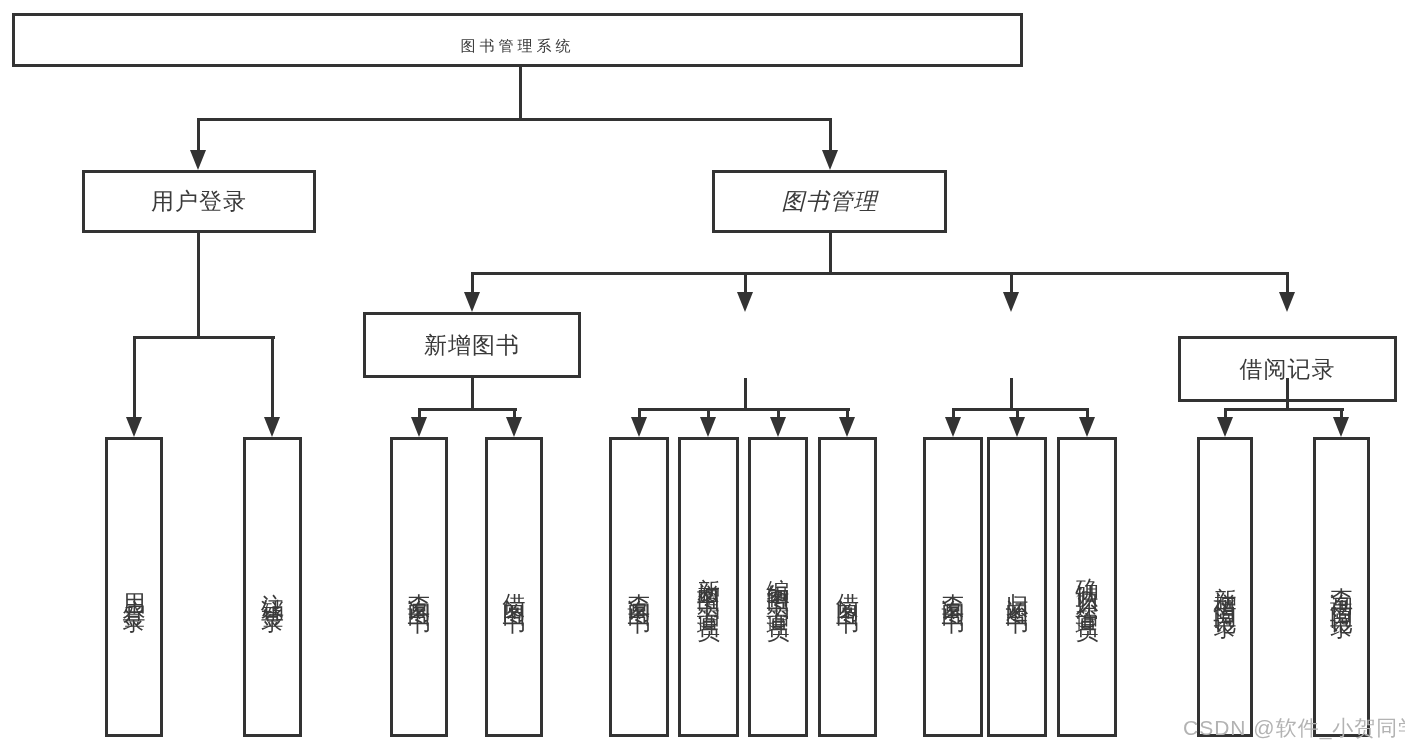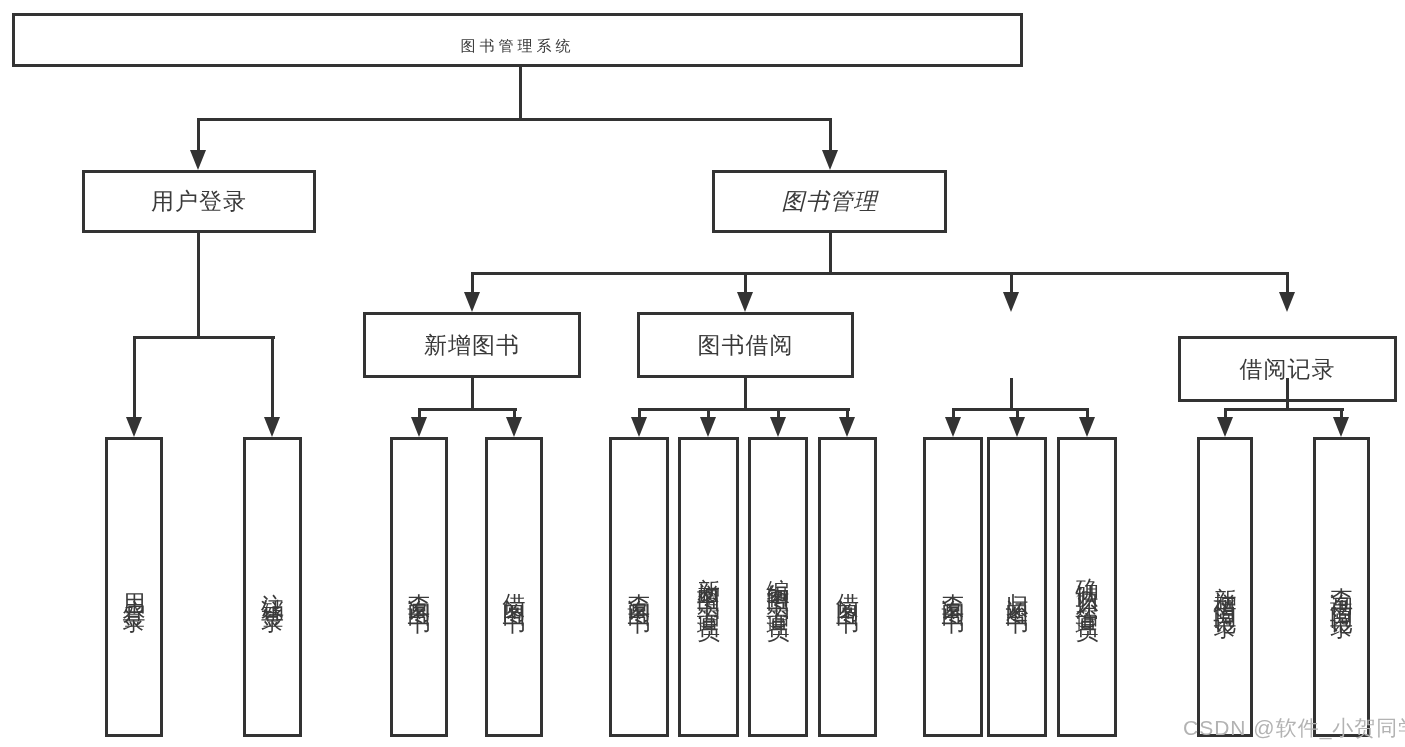--- a/index.html
+++ b/index.html
@@ -63,23 +63,20 @@
   <div class="arr" style="left:464px;top:292px;"></div>
   <div class="vl" style="left:744px;top:272px;height:22px;"></div>
   <div class="arr" style="left:737px;top:292px;"></div>
   <div class="vl" style="left:1010px;top:272px;height:22px;"></div>
   <div class="arr" style="left:1003px;top:292px;"></div>
   <div class="vl" style="left:1286px;top:272px;height:22px;"></div>
   <div class="arr" style="left:1279px;top:292px;"></div>
 
   <div class="box" style="left:363px;top:312px;width:218px;height:66px;">
     <span class="hlabel">新增图书</span>
-  </div>
-  <div class="box" style="left:637px;top:312px;width:217px;height:66px;">
-    <span class="hlabel">图书借阅</span>
   </div>
   <div class="box" style="left:1178px;top:312px;width:219px;height:66px;margin-top:24px;">
     <span class="hlabel">借阅记录</span>
   </div>
 
   <div class="vl" style="left:471px;top:378px;height:32px;"></div>
   <div class="hl" style="left:418px;top:408px;width:99px;"></div>
   <div class="vl" style="left:418px;top:408px;height:11px;"></div>
   <div class="arr" style="left:411px;top:417px;"></div>
   <div class="vl" style="left:513px;top:408px;height:11px;"></div>

